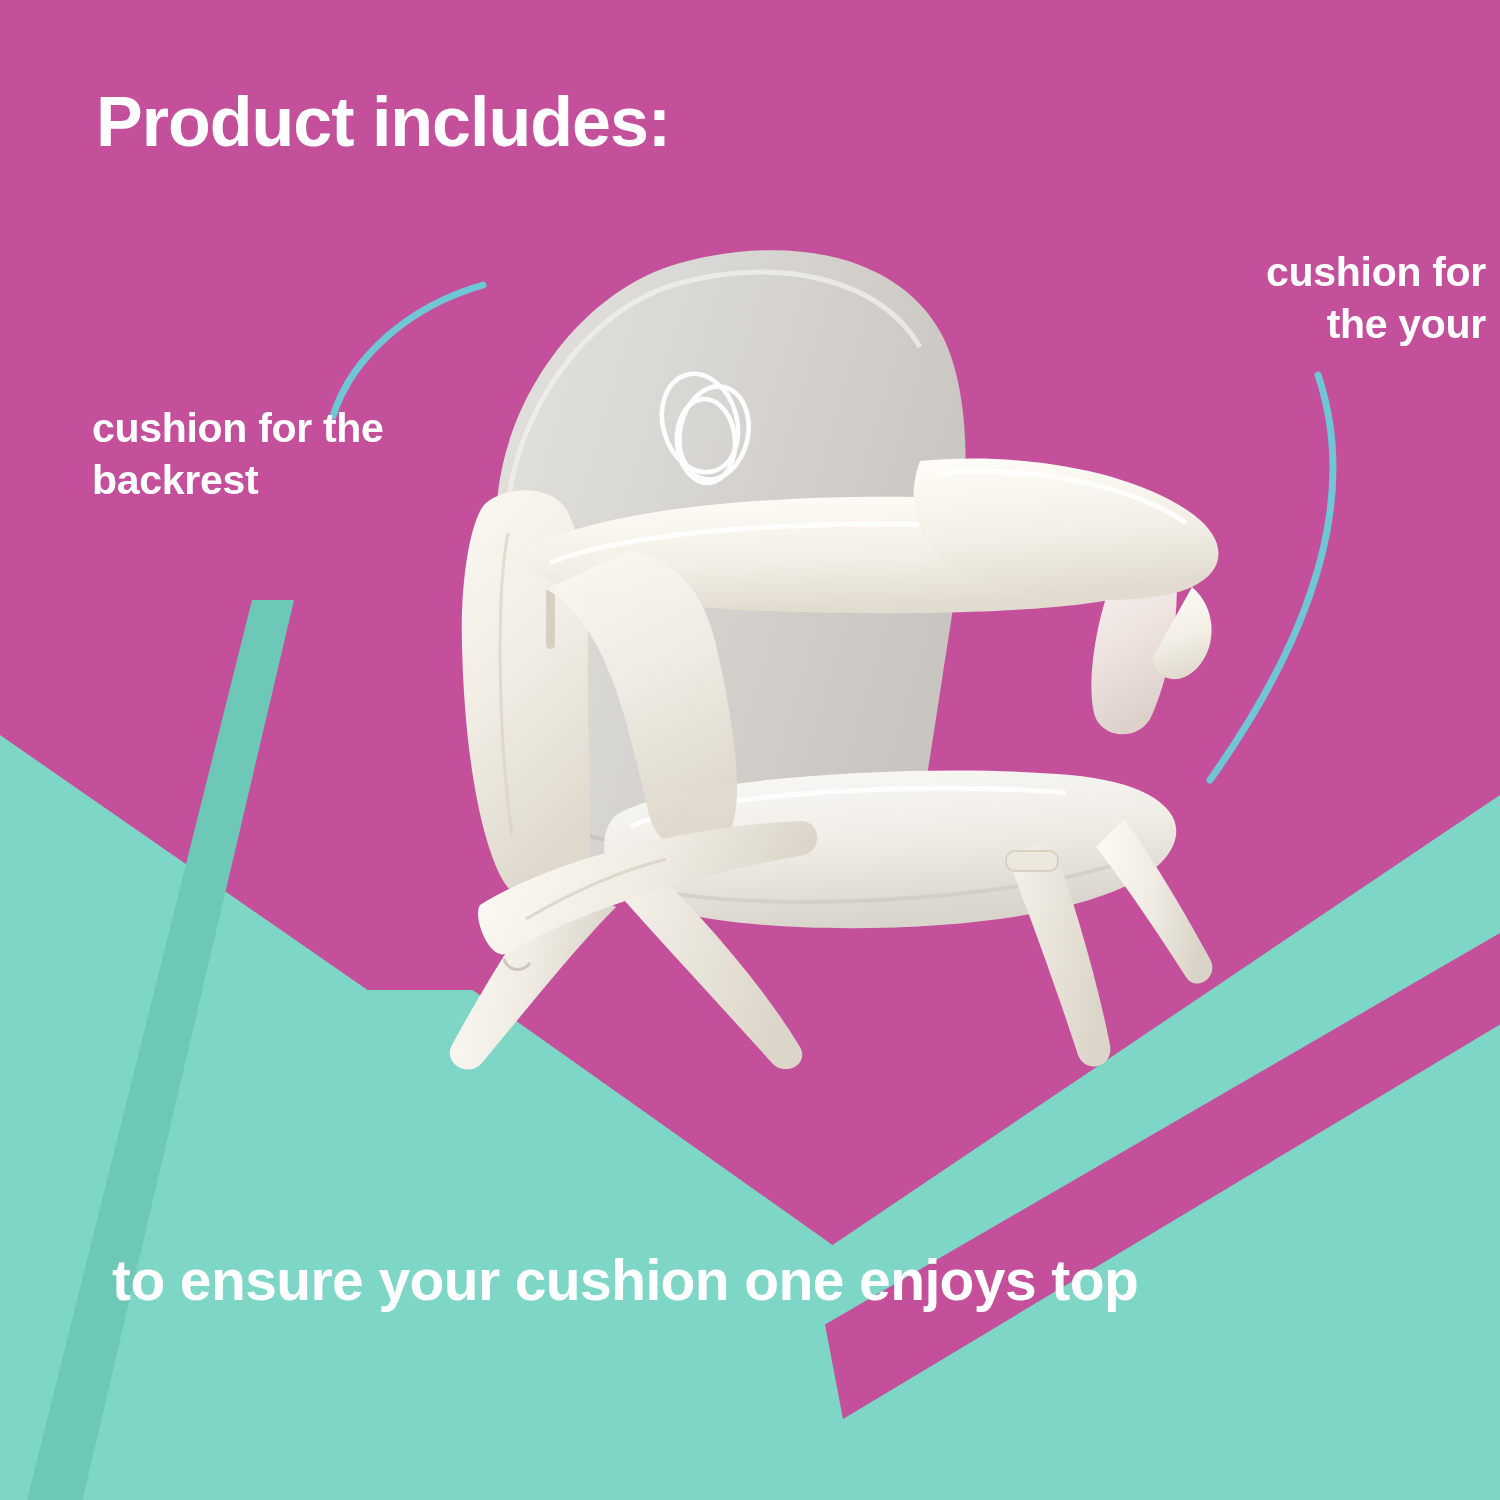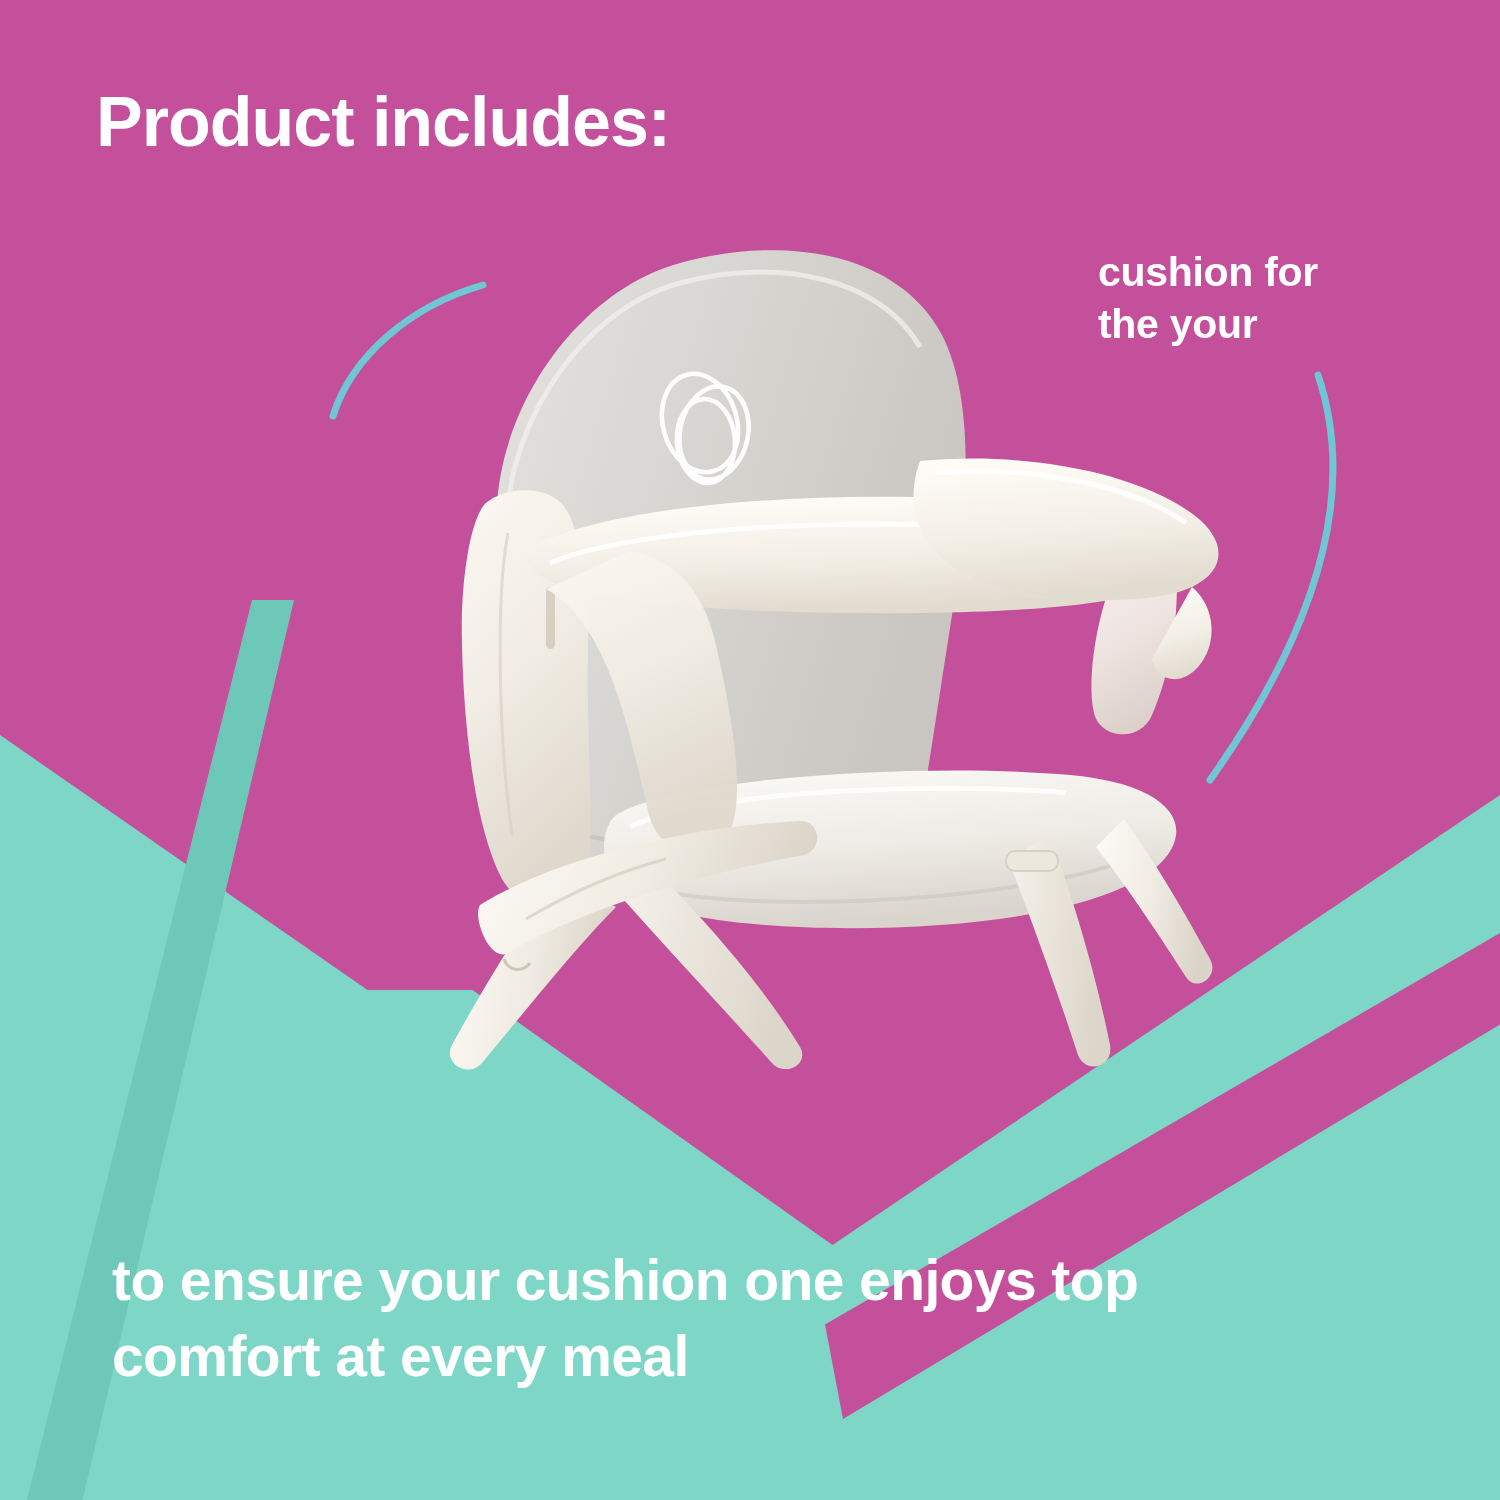--- a/index.html
+++ b/index.html
@@ -69,21 +69,21 @@
   }
   .callout {
     position: absolute;
     color: #ffffff;
     font-size: 41px;
     font-weight: 700;
     line-height: 1.28;
     letter-spacing: -0.3px;
   }
   .callout-left  { left: 92px;  top: 402px; width: 420px; }
-  .callout-right { left: 1098px; top: 246px; width: 330px; }
+  .callout-right { left: 1156px; top: 246px; width: 330px; text-align: right; }
 
   .caption {
     position: absolute;
     left: 112px;
     top: 1243px;
     width: 1230px;
     color: #ffffff;
     font-size: 57px;
     font-weight: 700;
     line-height: 1.33;
@@ -201,24 +201,27 @@
     </svg>
   </div>
 
   <svg class="curve-layer" viewBox="0 0 1500 1500" xmlns="http://www.w3.org/2000/svg" aria-hidden="true">
     <path d="M333 416 C352 356 410 306 483 285" fill="none" stroke="#6FC7D6" stroke-width="7" stroke-linecap="round"></path>
     <path d="M1318 375 C1350 470 1338 600 1210 780" fill="none" stroke="#6FC7D6" stroke-width="7" stroke-linecap="round"></path>
   </svg>
 
   <div class="headline">Product includes:</div>
 
+  <div class="callout callout-left">
+    <div>cushion for the</div>
+    <div>backrest</div>
+  </div>
 
   <div class="callout callout-right">
     <div>cushion for</div>
     <div>the your</div>
   </div>
 
   <div class="caption">
     <div>to ensure your cushion one enjoys top</div>
-    <div>comfort at every meal</div>
   </div>
 
 </div>
 
 </body></html>

